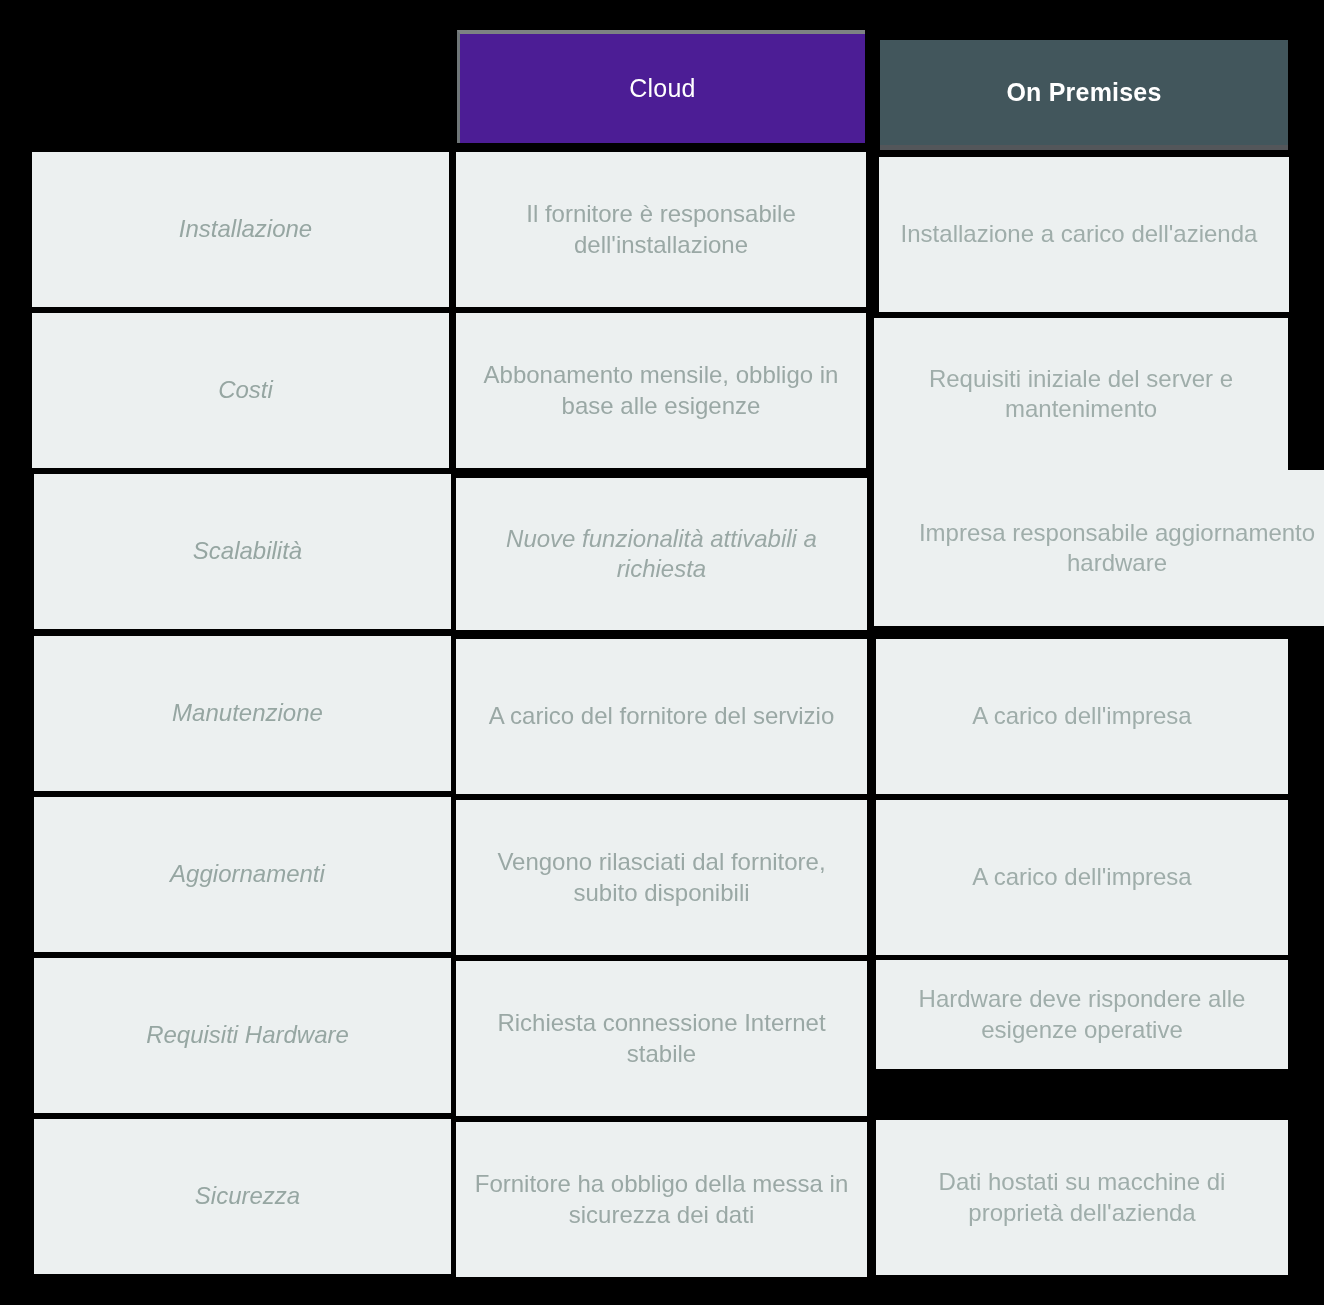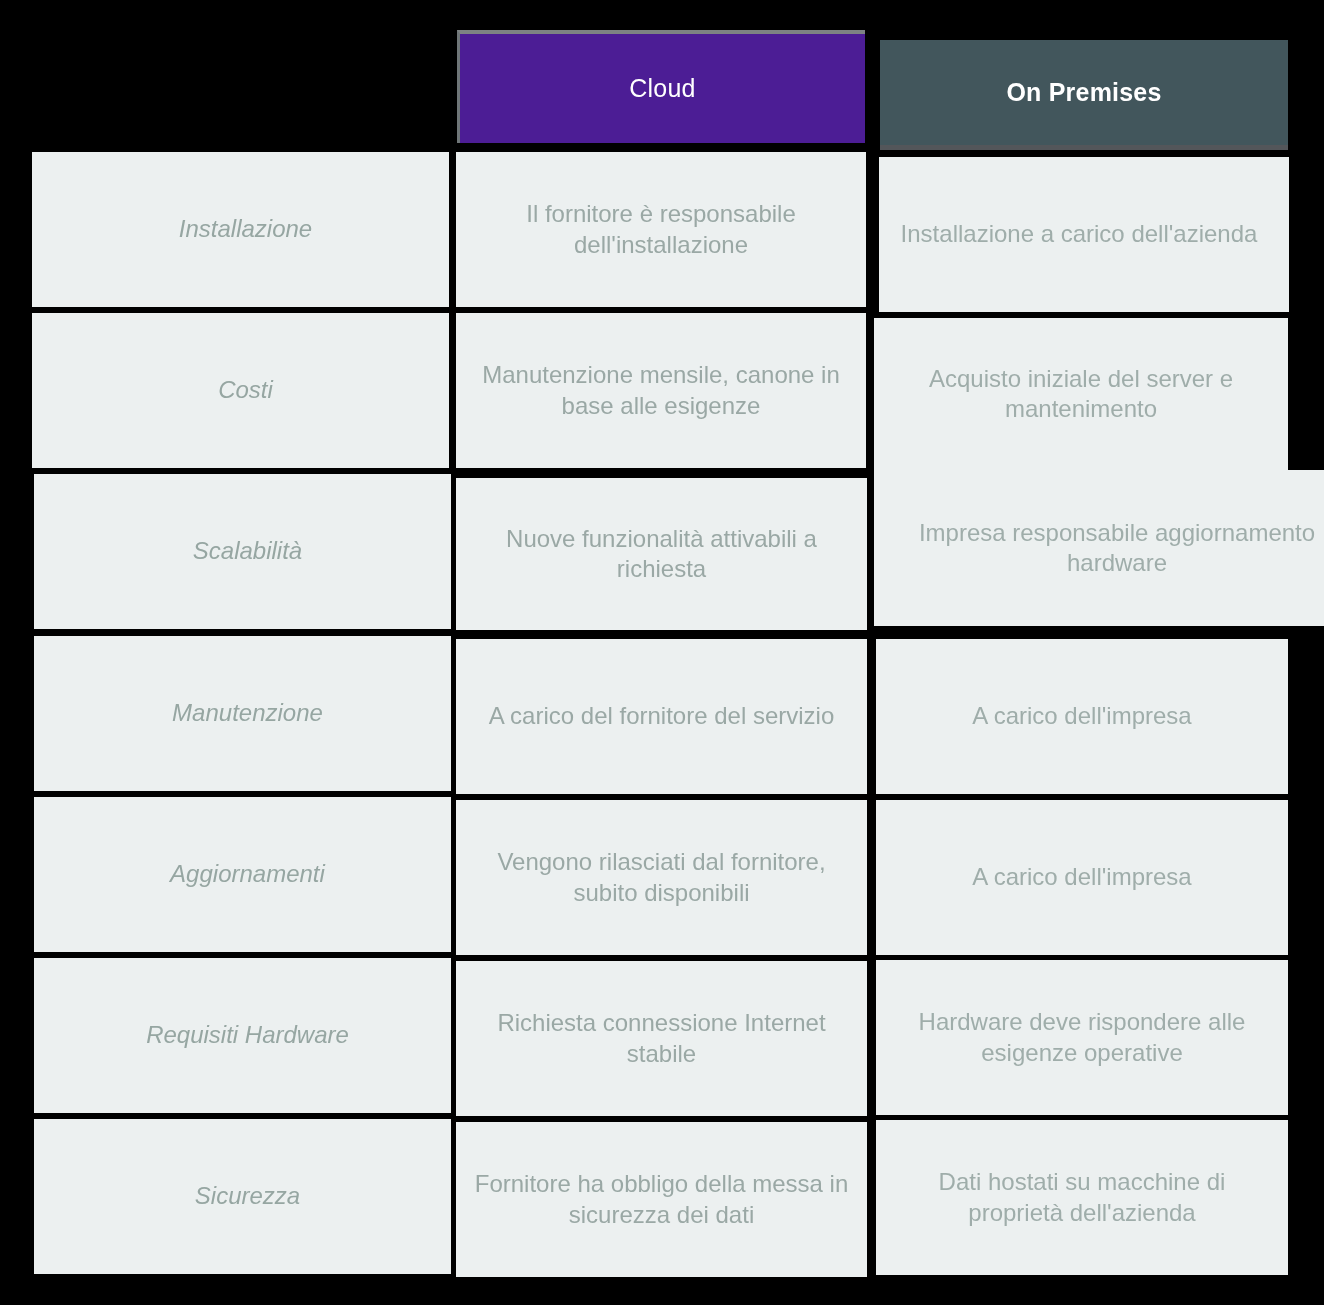--- a/index.html
+++ b/index.html
@@ -100,30 +100,30 @@
     <span>Il fornitore è responsabile dell'installazione</span>
   </div>
   <div class="cell cell-text cell-text-alt" style="left:879px; top:157px; width:410px; height:155px;padding-left:8px;">
     <span>Installazione a carico dell'azienda</span>
   </div>
 
   <div class="cell cell-label" style="left:32px;  top:313px; width:417px; height:155px;">
     <span>Costi</span>
   </div>
   <div class="cell cell-text" style="left:456px; top:313px; width:410px; height:155px;">
-    <span>Manutenzione mensile, canone in base alle esigenze</span>
+    <span>Abbonamento mensile, obbligo in base alle esigenze</span>
   </div>
   <div class="cell cell-text cell-text-alt" style="left:874px; top:318px; width:414px; height:152px;">
-    <span>Acquisto iniziale del server e mantenimento</span>
+    <span>Requisiti iniziale del server e mantenimento</span>
   </div>
 
   <div class="cell cell-label" style="left:34px;  top:474px; width:417px; height:155px;">
     <span>Scalabilità</span>
   </div>
-  <div class="cell cell-text" style="left:456px; top:478px; width:411px; height:152px;">
+  <div class="cell cell-text" style="left:456px; top:478px; width:411px; height:152px;font-style:italic;">
     <span>Nuove funzionalità attivabili a richiesta</span>
   </div>
   <div class="cell cell-text cell-text-alt" style="left:874px; top:470px; width:468px; height:156px;padding-left:36px;">
     <span>Impresa responsabile aggiornamento hardware</span>
   </div>
 
   <div class="cell cell-label" style="left:34px;  top:636px; width:417px; height:155px;">
     <span>Manutenzione</span>
   </div>
   <div class="cell cell-text" style="left:456px; top:639px; width:411px; height:155px;">
@@ -142,21 +142,21 @@
   <div class="cell cell-text cell-text-alt" style="left:876px; top:800px; width:412px; height:155px;">
     <span>A carico dell'impresa</span>
   </div>
 
   <div class="cell cell-label" style="left:34px;  top:958px; width:417px; height:155px;">
     <span>Requisiti Hardware</span>
   </div>
   <div class="cell cell-text" style="left:456px; top:961px; width:411px; height:155px;">
     <span>Richiesta connessione Internet stabile</span>
   </div>
-  <div class="cell cell-text cell-text-alt" style="left:876px; top:960px; width:412px; height:155px;">
+  <div class="cell cell-text cell-text-alt" style="left:876px; top:960px; width:412px; height:109px;">
     <span>Hardware deve rispondere alle esigenze operative</span>
   </div>
 
   <div class="cell cell-label" style="left:34px;  top:1119px; width:417px; height:155px;">
     <span>Sicurezza</span>
   </div>
   <div class="cell cell-text" style="left:456px; top:1122px; width:411px; height:155px;">
     <span>Fornitore ha obbligo della messa in sicurezza dei dati</span>
   </div>
   <div class="cell cell-text cell-text-alt" style="left:876px; top:1120px; width:412px; height:155px;">

